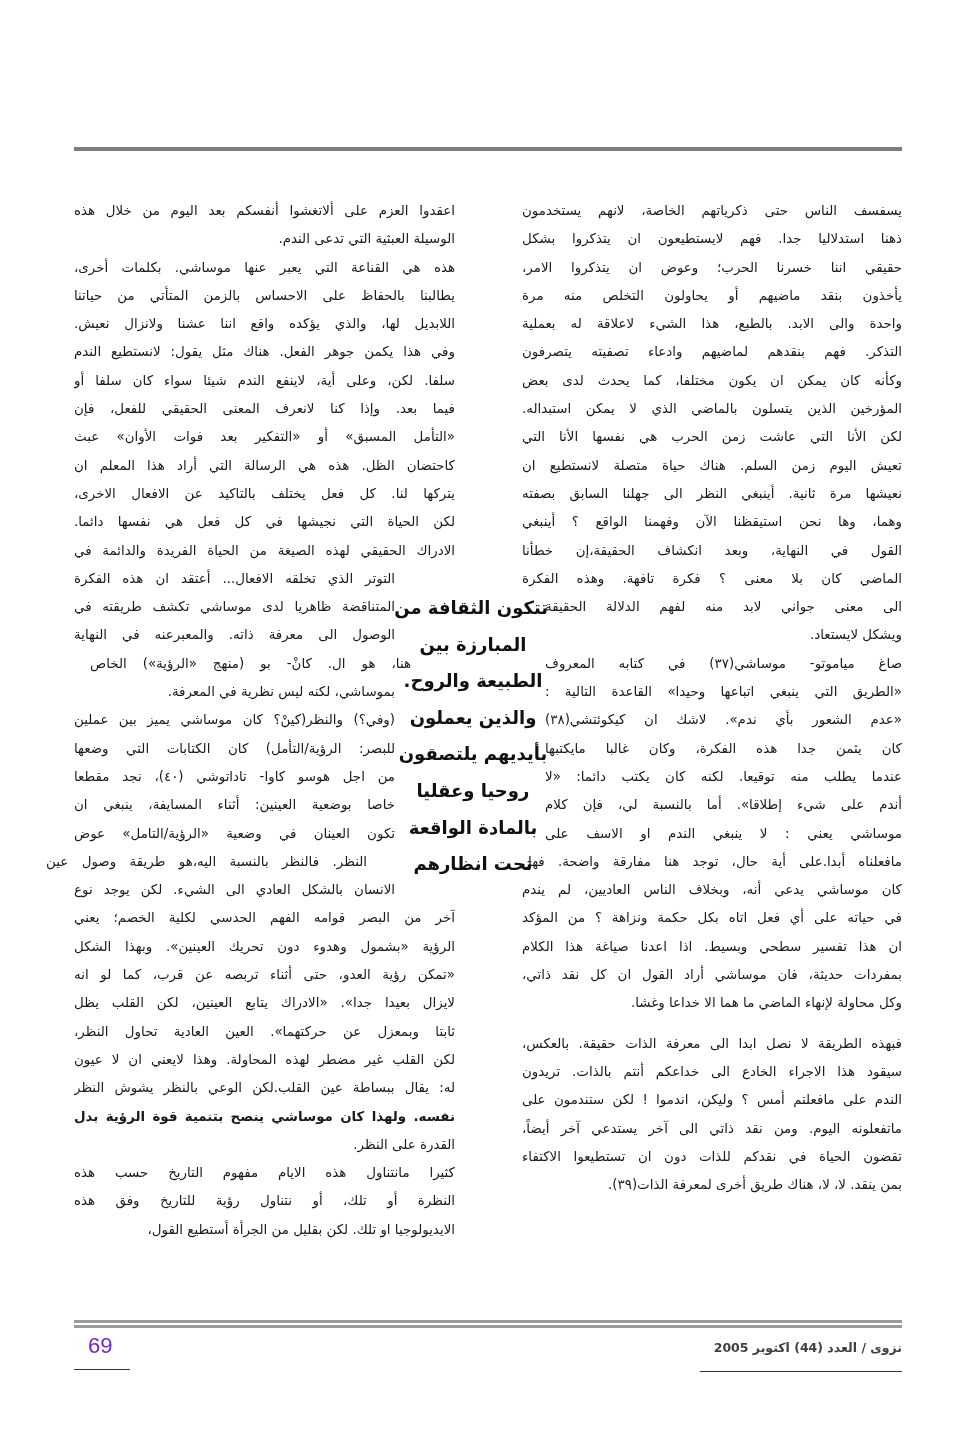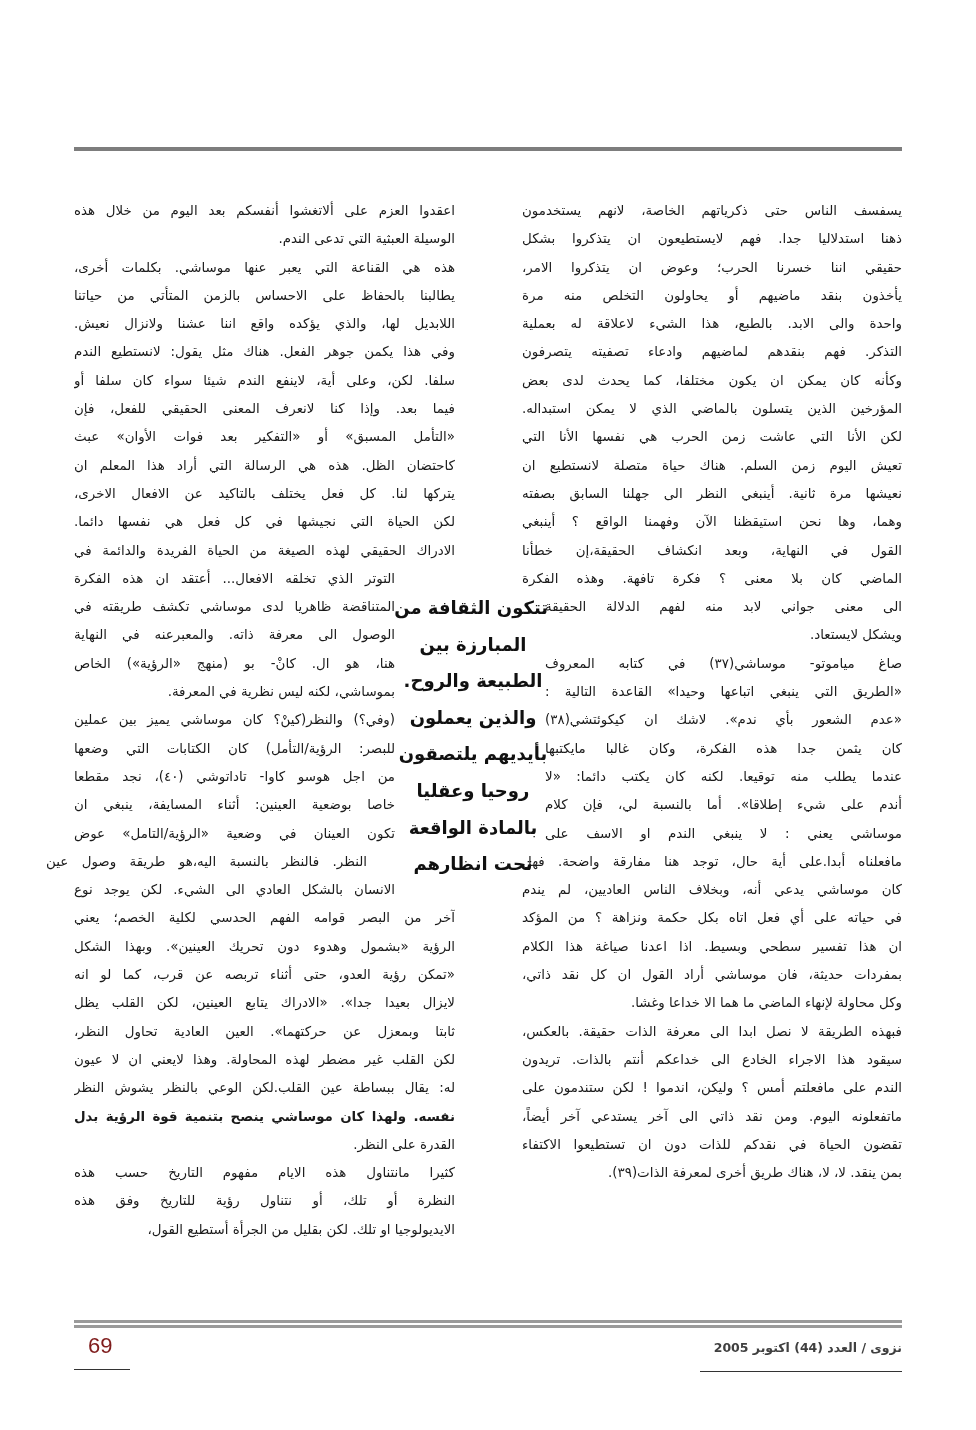--- a/index.html
+++ b/index.html
@@ -9,21 +9,21 @@
   .col { position:absolute; direction:rtl; text-align:justify; text-align-last:right;
          font-size:13.4px; line-height:28.3px; }
   .col .ln { display:block; white-space:nowrap; overflow:hidden; text-align:right; height:28.3px; }
   .col .ln.just { text-align:justify; text-align-last:justify; }
   .pull { position:absolute; left:398px; top:590px; width:150px; direction:rtl; text-align:center;
           font-family:"DejaVu Sans", sans-serif; font-weight:bold; font-size:18px; line-height:36.6px; color:#111; }
   .pull .ln { display:block; white-space:nowrap; }
   .foot-rule1 { position:absolute; left:74px; top:1320px; width:828px; height:3px; background:#9a9a9a; }
   .foot-rule2 { position:absolute; left:74px; top:1325px; width:828px; height:3px; background:#9a9a9a; }
   .page-num { position:absolute; left:88px; top:1333px; font-family:"Liberation Sans", sans-serif;
-              font-size:22px; color:#7f1d1d; }
+              font-size:22px; color:#6d28d9; }
   .page-line { position:absolute; left:74px; top:1369px; width:56px; height:1px; background:#333; }
   .mag { position:absolute; right:74px; top:1340px; direction:rtl; font-family:"DejaVu Sans", sans-serif;
          font-weight:bold; font-size:12.5px; color:#404040; white-space:nowrap; }
   .mag-line { position:absolute; left:700px; top:1371px; width:202px; height:1px; background:#333; }
 </style>
 </head>
 <body>
 
 <div class="rule-top"></div>
 
@@ -50,21 +50,21 @@
     <span class="ln just" style="width: 357px; margin-left: 23px;">كان يثمن جدا هذه الفكرة، وكان غالبا مايكتبها</span>
     <span class="ln just" style="width: 357px; margin-left: 23px;">عندما يطلب منه توقيعا. لكنه كان يكتب دائما: «لا</span>
     <span class="ln just" style="width: 357px; margin-left: 23px;">أندم على شيء إطلاقا». أما بالنسبة لي، فإن كلام</span>
     <span class="ln just" style="width: 357px; margin-left: 23px;">موساشي يعني : لا ينبغي الندم او الاسف على</span>
     <span class="ln just" style="width: 380px;">مافعلناه أبدا.على أية حال، توجد هنا مفارقة واضحة. فهل</span>
     <span class="ln just" style="width: 380px;">كان موساشي يدعي أنه، وبخلاف الناس العاديين، لم يندم</span>
     <span class="ln just" style="width: 380px;">في حياته على أي فعل اتاه بكل حكمة ونزاهة ؟ من المؤكد</span>
     <span class="ln just" style="width: 380px;">ان هذا تفسير سطحي وبسيط. اذا اعدنا صياغة هذا الكلام</span>
     <span class="ln just" style="width: 380px;">بمفردات حديثة، فان موساشي أراد القول ان كل نقد ذاتي،</span>
     <span class="ln" style="width: 380px;">وكل محاولة لإنهاء الماضي ما هما الا خداعا وغشا.</span>
-    <span class="ln just" style="width: 380px;">فبهذه الطريقة لا نصل ابدا الى معرفة الذات حقيقة. بالعكس،</span>
+    <span class="ln just" style="width: 380px; margin-top: 12px;">فبهذه الطريقة لا نصل ابدا الى معرفة الذات حقيقة. بالعكس،</span>
     <span class="ln just" style="width: 380px;">سيقود هذا الاجراء الخادع الى خداعكم أنتم بالذات. تريدون</span>
     <span class="ln just" style="width: 380px;">الندم على مافعلتم أمس ؟ وليكن، اندموا ! لكن ستندمون على</span>
     <span class="ln just" style="width: 380px;">ماتفعلونه اليوم. ومن نقد ذاتي الى آخر يستدعي آخر أيضاً،</span>
     <span class="ln just" style="width: 380px;">تقضون الحياة في نقدكم للذات دون ان تستطيعوا الاكتفاء</span>
     <span class="ln" style="width: 380px;">بمن ينقد. لا، لا، هناك طريق أخرى لمعرفة الذات(٣٩).</span>
   </div>
 
 <div class="col" id="leftcol" style="left:74px; top:197px; width:381px;">
     <span class="ln just" style="width: 381px;">اعقدوا العزم على ألاتغشوا أنفسكم بعد اليوم من خلال هذه</span>
     <span class="ln" style="width: 381px;">الوسيلة العبثية التي تدعى الندم.</span>
@@ -75,21 +75,21 @@
     <span class="ln just" style="width: 381px;">سلفا. لكن، وعلى أية، لاينفع الندم شيئا سواء كان سلفا أو</span>
     <span class="ln just" style="width: 381px;">فيما بعد. وإذا كنا لانعرف المعنى الحقيقي للفعل، فإن</span>
     <span class="ln just" style="width: 381px;">«التأمل المسبق» أو «التفكير بعد فوات الأوان» عبث</span>
     <span class="ln just" style="width: 381px;">كاحتضان الظل. هذه هي الرسالة التي أراد هذا المعلم ان</span>
     <span class="ln just" style="width: 381px;">يتركها لنا. كل فعل يختلف بالتاكيد عن الافعال الاخرى،</span>
     <span class="ln just" style="width: 381px;">لكن الحياة التي نجيشها في كل فعل هي نفسها دائما.</span>
     <span class="ln just" style="width: 381px;">الادراك الحقيقي لهذه الصيغة من الحياة الفريدة والدائمة في</span>
     <span class="ln just" style="width: 321px; margin-right: 60px;">التوتر الذي تخلقه الافعال... أعتقد ان هذه الفكرة</span>
     <span class="ln just" style="width: 321px; margin-right: 60px;">المتناقضة ظاهريا لدى موساشي تكشف طريقته في</span>
     <span class="ln just" style="width: 321px; margin-right: 60px;">الوصول الى معرفة ذاته. والمعبرعنه في النهاية</span>
-    <span class="ln just" style="width: 321px; margin-right: 60px;">هنا، هو ال. كانْ- بو (منهج «الرؤية») الخاص</span>
+    <span class="ln just" style="width: 321px; margin-right: 44px;">هنا، هو ال. كانْ- بو (منهج «الرؤية») الخاص</span>
     <span class="ln" style="width: 321px; margin-right: 60px;">بموساشي، لكنه ليس نظرية في المعرفة.</span>
     <span class="ln just" style="width: 321px; margin-right: 60px;">(وفي؟) والنظر(كينْ؟ كان موساشي يميز بين عملين</span>
     <span class="ln just" style="width: 321px; margin-right: 60px;">للبصر: الرؤية/التأمل) كان الكتابات التي وضعها</span>
     <span class="ln just" style="width: 321px; margin-right: 60px;">من اجل هوسو كاوا- تاداتوشي (٤٠)، نجد مقطعا</span>
     <span class="ln just" style="width: 321px; margin-right: 60px;">خاصا بوضعية العينين: أثناء المسايفة، ينبغي ان</span>
     <span class="ln just" style="width: 321px; margin-right: 60px;">تكون العينان في وضعية «الرؤية/التامل» عوض</span>
     <span class="ln just" style="width: 321px; margin-right: 88px;">النظر. فالنظر بالنسبة اليه،هو طريقة وصول عين</span>
     <span class="ln just" style="width: 321px; margin-right: 60px;">الانسان بالشكل العادي الى الشيء. لكن يوجد نوع</span>
     <span class="ln just" style="width: 381px;">آخر من البصر قوامه الفهم الحدسي لكلية الخصم؛ يعني</span>
     <span class="ln just" style="width: 381px;">الرؤية «بشمول وهدوء دون تحريك العينين». وبهذا الشكل</span>

